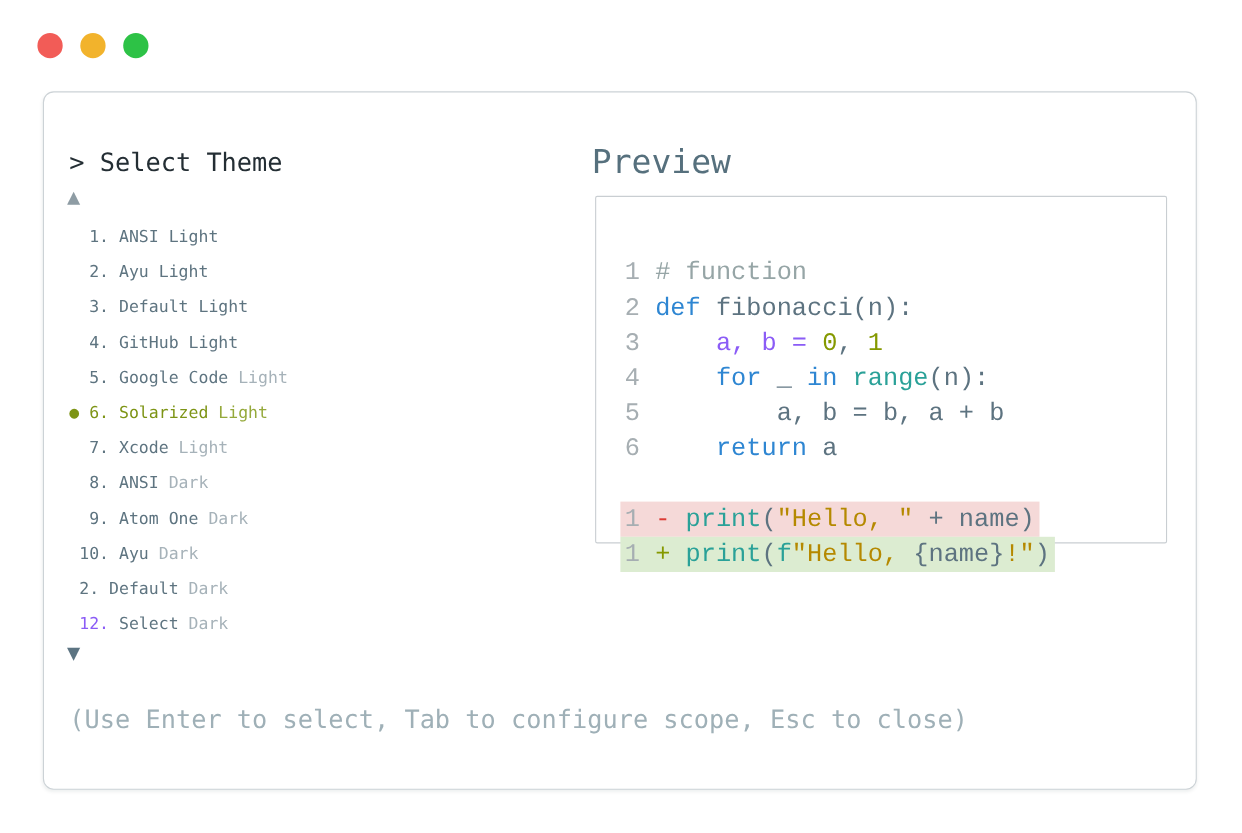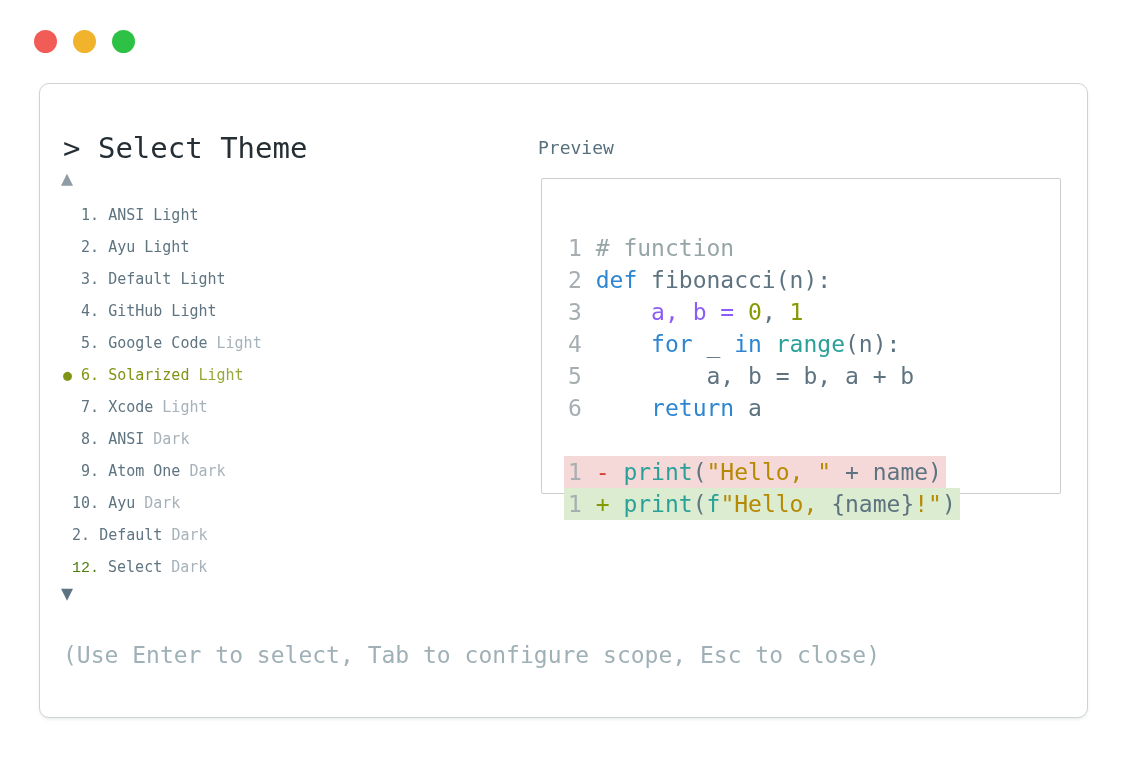--- a/index.html
+++ b/index.html
@@ -9,34 +9,34 @@
 
   .traffic-lights { position: absolute; left: 34px; top: 30px; display: flex; gap: 16px; }
   .dot { width: 23px; height: 23px; border-radius: 50%; display: inline-block; }
 
   .panel {
     position: absolute; left: 39px; top: 83px; width: 1049px; height: 635px;
     background: #ffffff; border: 1.5px solid #ccd2d6; border-radius: 10px;
     box-shadow: 0 2px 3px rgba(40,60,70,0.08);
   }
 
-  .title      { position: absolute; left: 23px; top: 50px;  font-size: 29px; line-height: 28px; white-space: pre; }
+  .title      { position: absolute; left: 23px; top: 50px;  font-size: 23px; line-height: 28px; white-space: pre; }
   .arrow      { position: absolute; left: 21px; font-size: 20px; line-height: 20px; cursor: pointer; }
   .arrow.up   { top: 84px; }
   .arrow.down { top: 499px; }
   .list       { position: absolute; left: 23px; top: 115px; }
   .list .row  { height: 32px; line-height: 32px; font-size: 15px; white-space: pre; cursor: pointer; }
   .footer     { position: absolute; left: 23px; top: 558px; font-size: 23px; line-height: 26px; white-space: pre; }
 
   .preview-label {
-    position: absolute; left: 498px; top: 50px; font-size: 18px; line-height: 28px; white-space: pre;
+    position: absolute; left: 498px; top: 50px; font-size: 30px; line-height: 28px; white-space: pre;
   }
   .preview-box {
     position: absolute; left: 501px; top: 94px; width: 520px; height: 316px;
-    background: #ffffff; border: 1.5px solid #c9ced2; border-radius: 2px;
+    background: #ffffff; border: 1.5px solid #c9ced2; border-radius: 2px; font-family: Liberation Mono, monospace;
   }
   .code { position: absolute; left: 26px; top: 53px; }
   .code .row { height: 32px; line-height: 32px; font-size: 23px; white-space: pre; }
   .code .hl  { display: inline-block; height: 32px; padding: 0 4px; margin-left: -4px; }
 </style>
 </head>
 <body>
 
 <div class="stage">
 
@@ -57,21 +57,21 @@
         <div class="row"><span style="color: rgb(94, 116, 128);">  2. </span><span style="color: rgb(94, 116, 128);">Ayu Light</span></div>
         <div class="row"><span style="color: rgb(94, 116, 128);">  3. </span><span style="color: rgb(94, 116, 128);">Default Light</span></div>
         <div class="row"><span style="color: rgb(94, 116, 128);">  4. </span><span style="color: rgb(94, 116, 128);">GitHub Light</span></div>
         <div class="row"><span style="color: rgb(94, 116, 128);">  5. </span><span style="color: rgb(94, 116, 128);">Google Code </span><span style="color: rgb(166, 178, 185);">Light</span></div>
         <div class="row"><span style="color: rgb(125, 148, 21);">● 6. </span><span style="color: rgb(125, 148, 21);">Solarized </span><span style="color: rgb(149, 169, 59);">Light</span></div>
         <div class="row"><span style="color: rgb(94, 116, 128);">  7. </span><span style="color: rgb(94, 116, 128);">Xcode </span><span style="color: rgb(166, 178, 185);">Light</span></div>
         <div class="row"><span style="color: rgb(94, 116, 128);">  8. </span><span style="color: rgb(94, 116, 128);">ANSI </span><span style="color: rgb(166, 178, 185);">Dark</span></div>
         <div class="row"><span style="color: rgb(94, 116, 128);">  9. </span><span style="color: rgb(94, 116, 128);">Atom One </span><span style="color: rgb(166, 178, 185);">Dark</span></div>
         <div class="row"><span style="color: rgb(94, 116, 128);"> 10. </span><span style="color: rgb(94, 116, 128); margin-top: 24px;">Ayu </span><span style="color: rgb(166, 178, 185);">Dark</span></div>
         <div class="row"><span style="color: rgb(94, 116, 128);"> 2. </span><span style="color: rgb(94, 116, 128);">Default </span><span style="color: rgb(166, 178, 185);">Dark</span></div>
-        <div class="row"><span style="color: #4d7c0f; font-family: Liberation Mono, monospace;"> 12. </span><span style="color: rgb(94, 116, 128);">Select </span><span style="color: rgb(166, 178, 185);">Dark</span></div>
+        <div class="row"><span style="color: #8b5cf6;"> 12. </span><span style="color: rgb(94, 116, 128);">Select </span><span style="color: rgb(166, 178, 185);">Dark</span></div>
       </div>
 
     <div class="arrow down" style="color: rgb(92, 116, 130);">▼</div>
 
     <div class="footer" style="color: rgb(159, 176, 183);">(Use Enter to select, Tab to configure scope, Esc to close)</div>
 
     <div class="preview-label" style="color: rgb(86, 112, 125);">Preview</div>
 
     <div class="preview-box">
       <div class="code" id="code-block">

